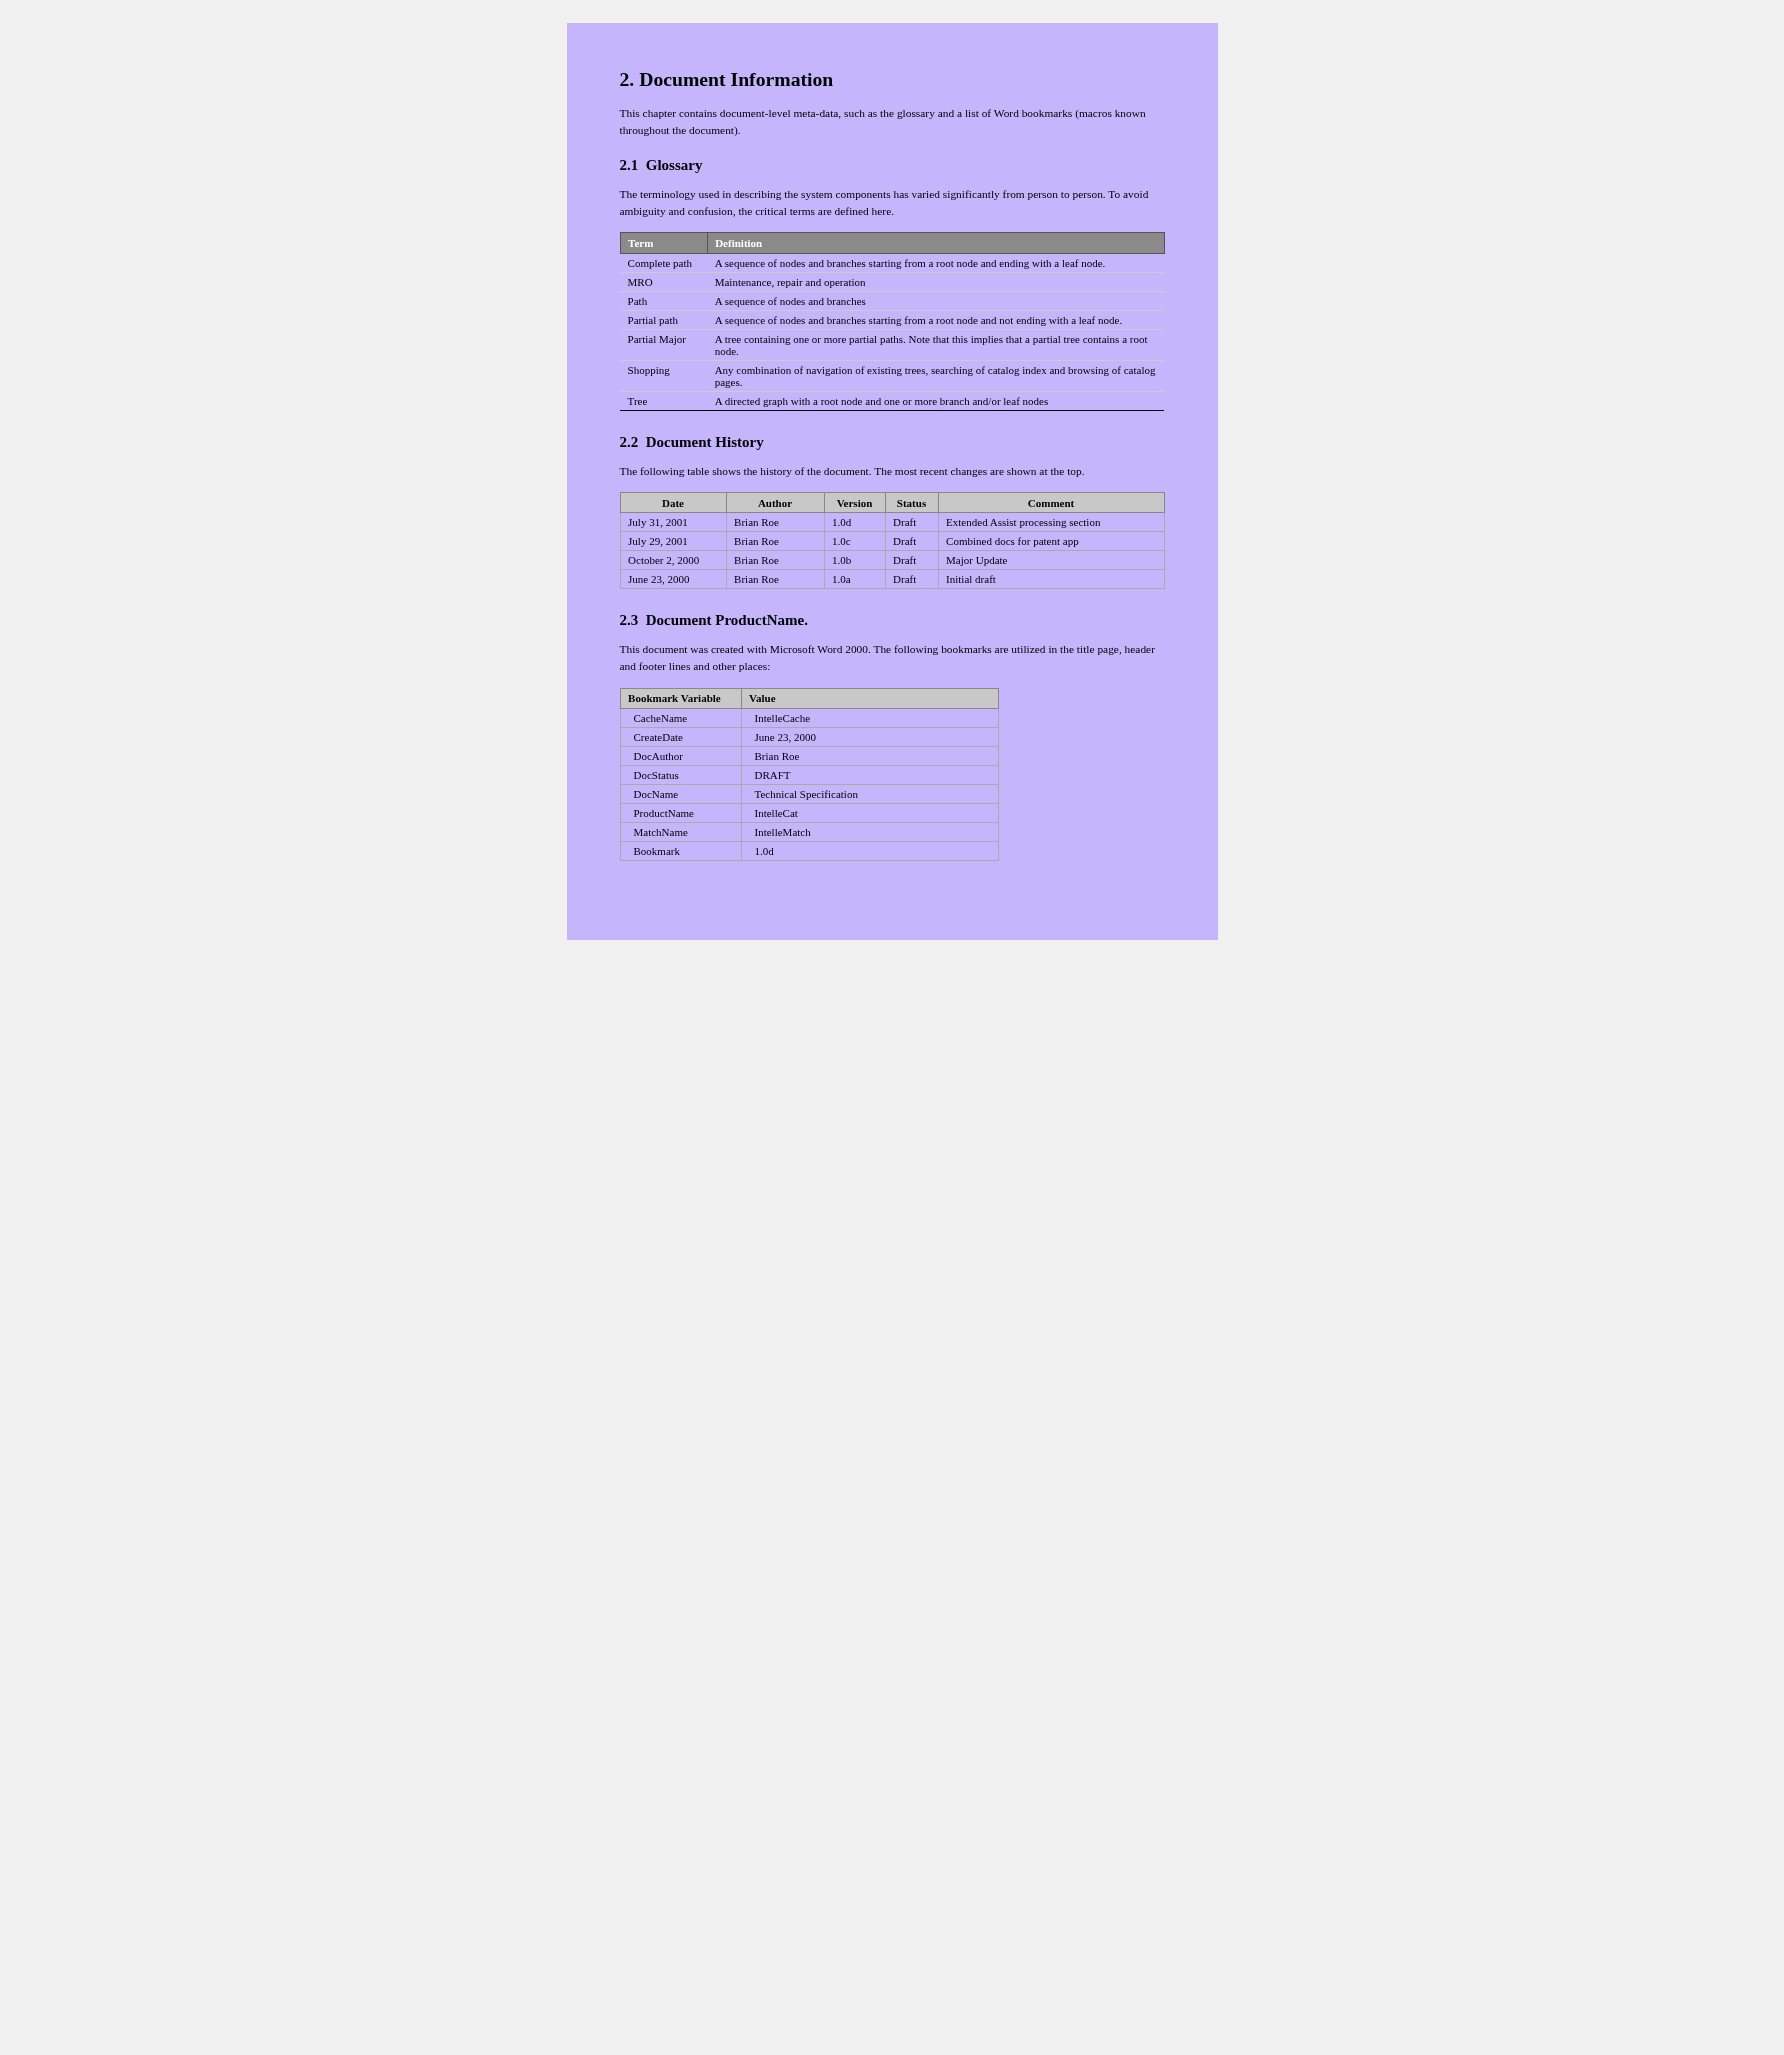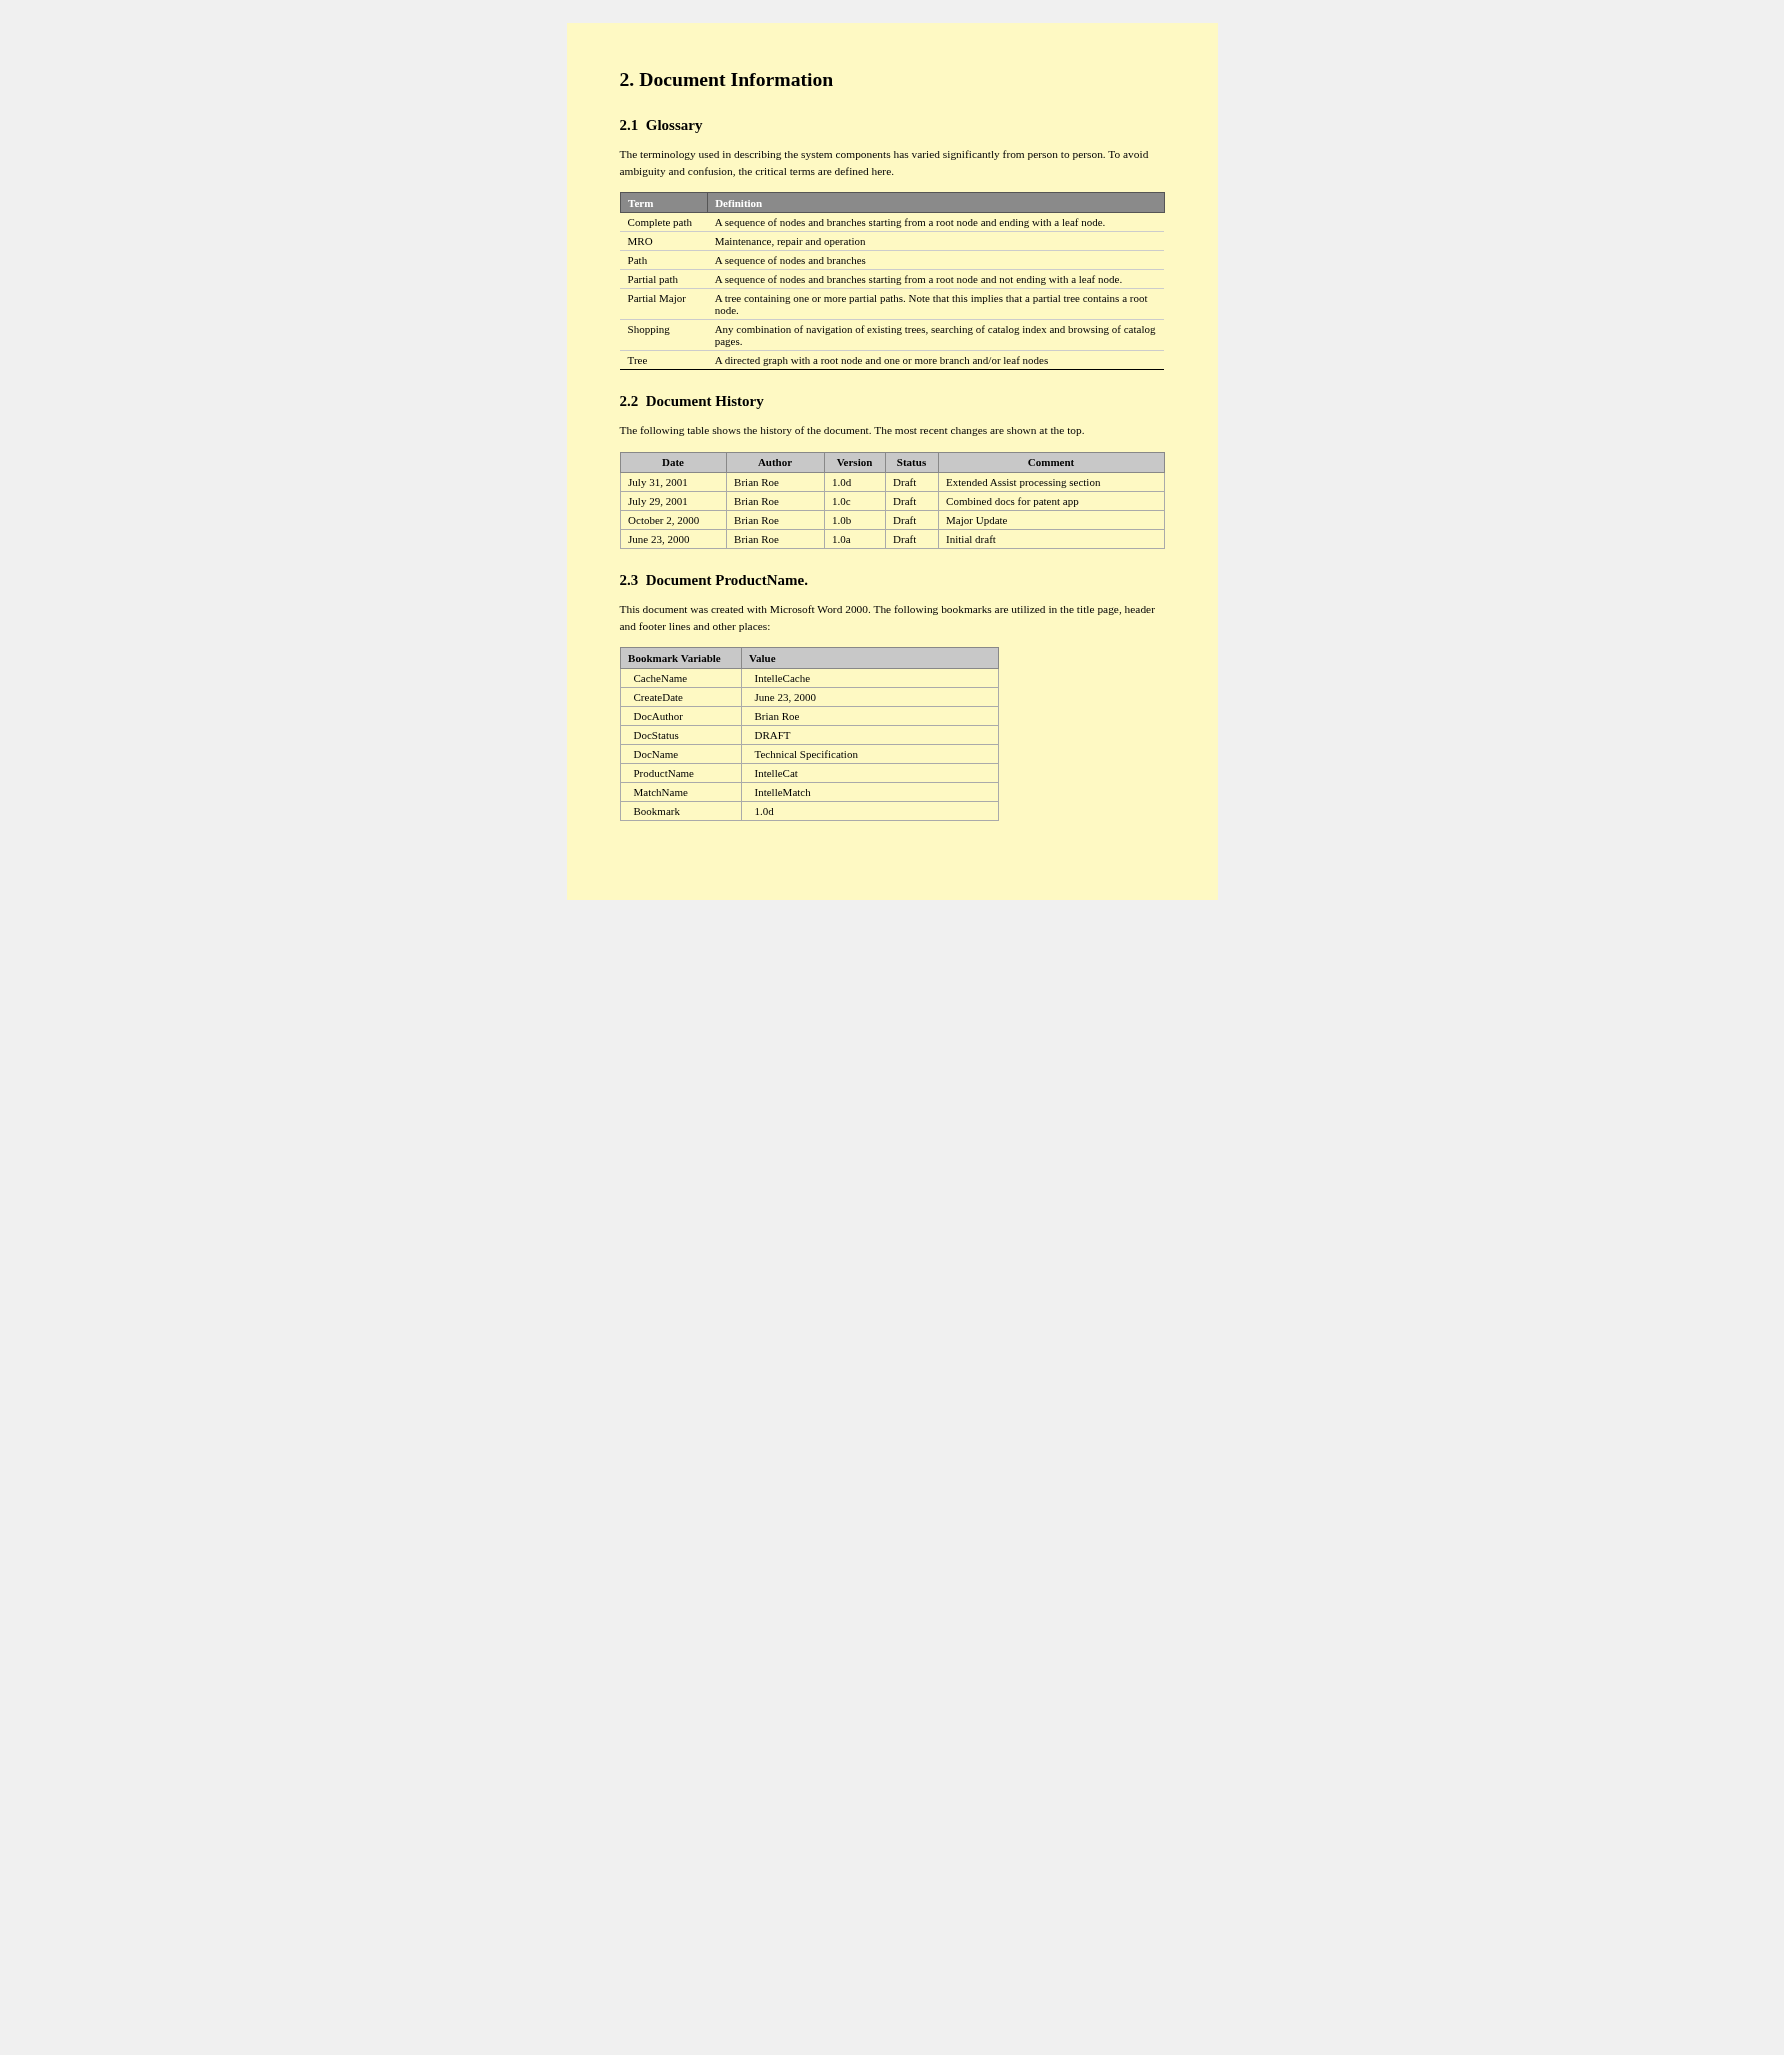--- a/index.html
+++ b/index.html
@@ -7,21 +7,21 @@
       padding: 0;
       box-sizing: border-box;
     }
     body {
       background: #f0f0f0;
       font-family: "Times New Roman", Times, serif;
       font-size: 11.4px;
       color: #000;
     }
     .page {
-      background: #fef9c3;
+      background: #c4b5fd;
       width: 651px;
       margin: 23px auto;
       padding: 45px 53px 61px 53px;
       min-height: 833px;
     }
     h1.section-title {
       font-size: 19.7px;
       font-weight: bold;
       margin-bottom: 7.6px;
     }
@@ -120,20 +120,21 @@
 
 <div class="page">
 
   <div class="section-gap">
     <div class="section-header">
       <h1 class="section-title">
         <span>2.</span>
         <span>Document Information</span>
       </h1>
     </div>
+    <p class="intro-text">This chapter contains document-level meta-data, such as the glossary and a list of Word bookmarks (macros known throughout the document).</p>
   </div>
 
   <div class="section-gap">
     <div class="section-header">
       <h2 class="subsection-title">
         <span>2.1</span>&nbsp;
         <span>Glossary</span>
       </h2>
     </div>
     <p class="intro-text">The terminology used in describing the system components has varied significantly from person to person.  To avoid ambiguity and confusion, the critical terms are defined here.</p>

